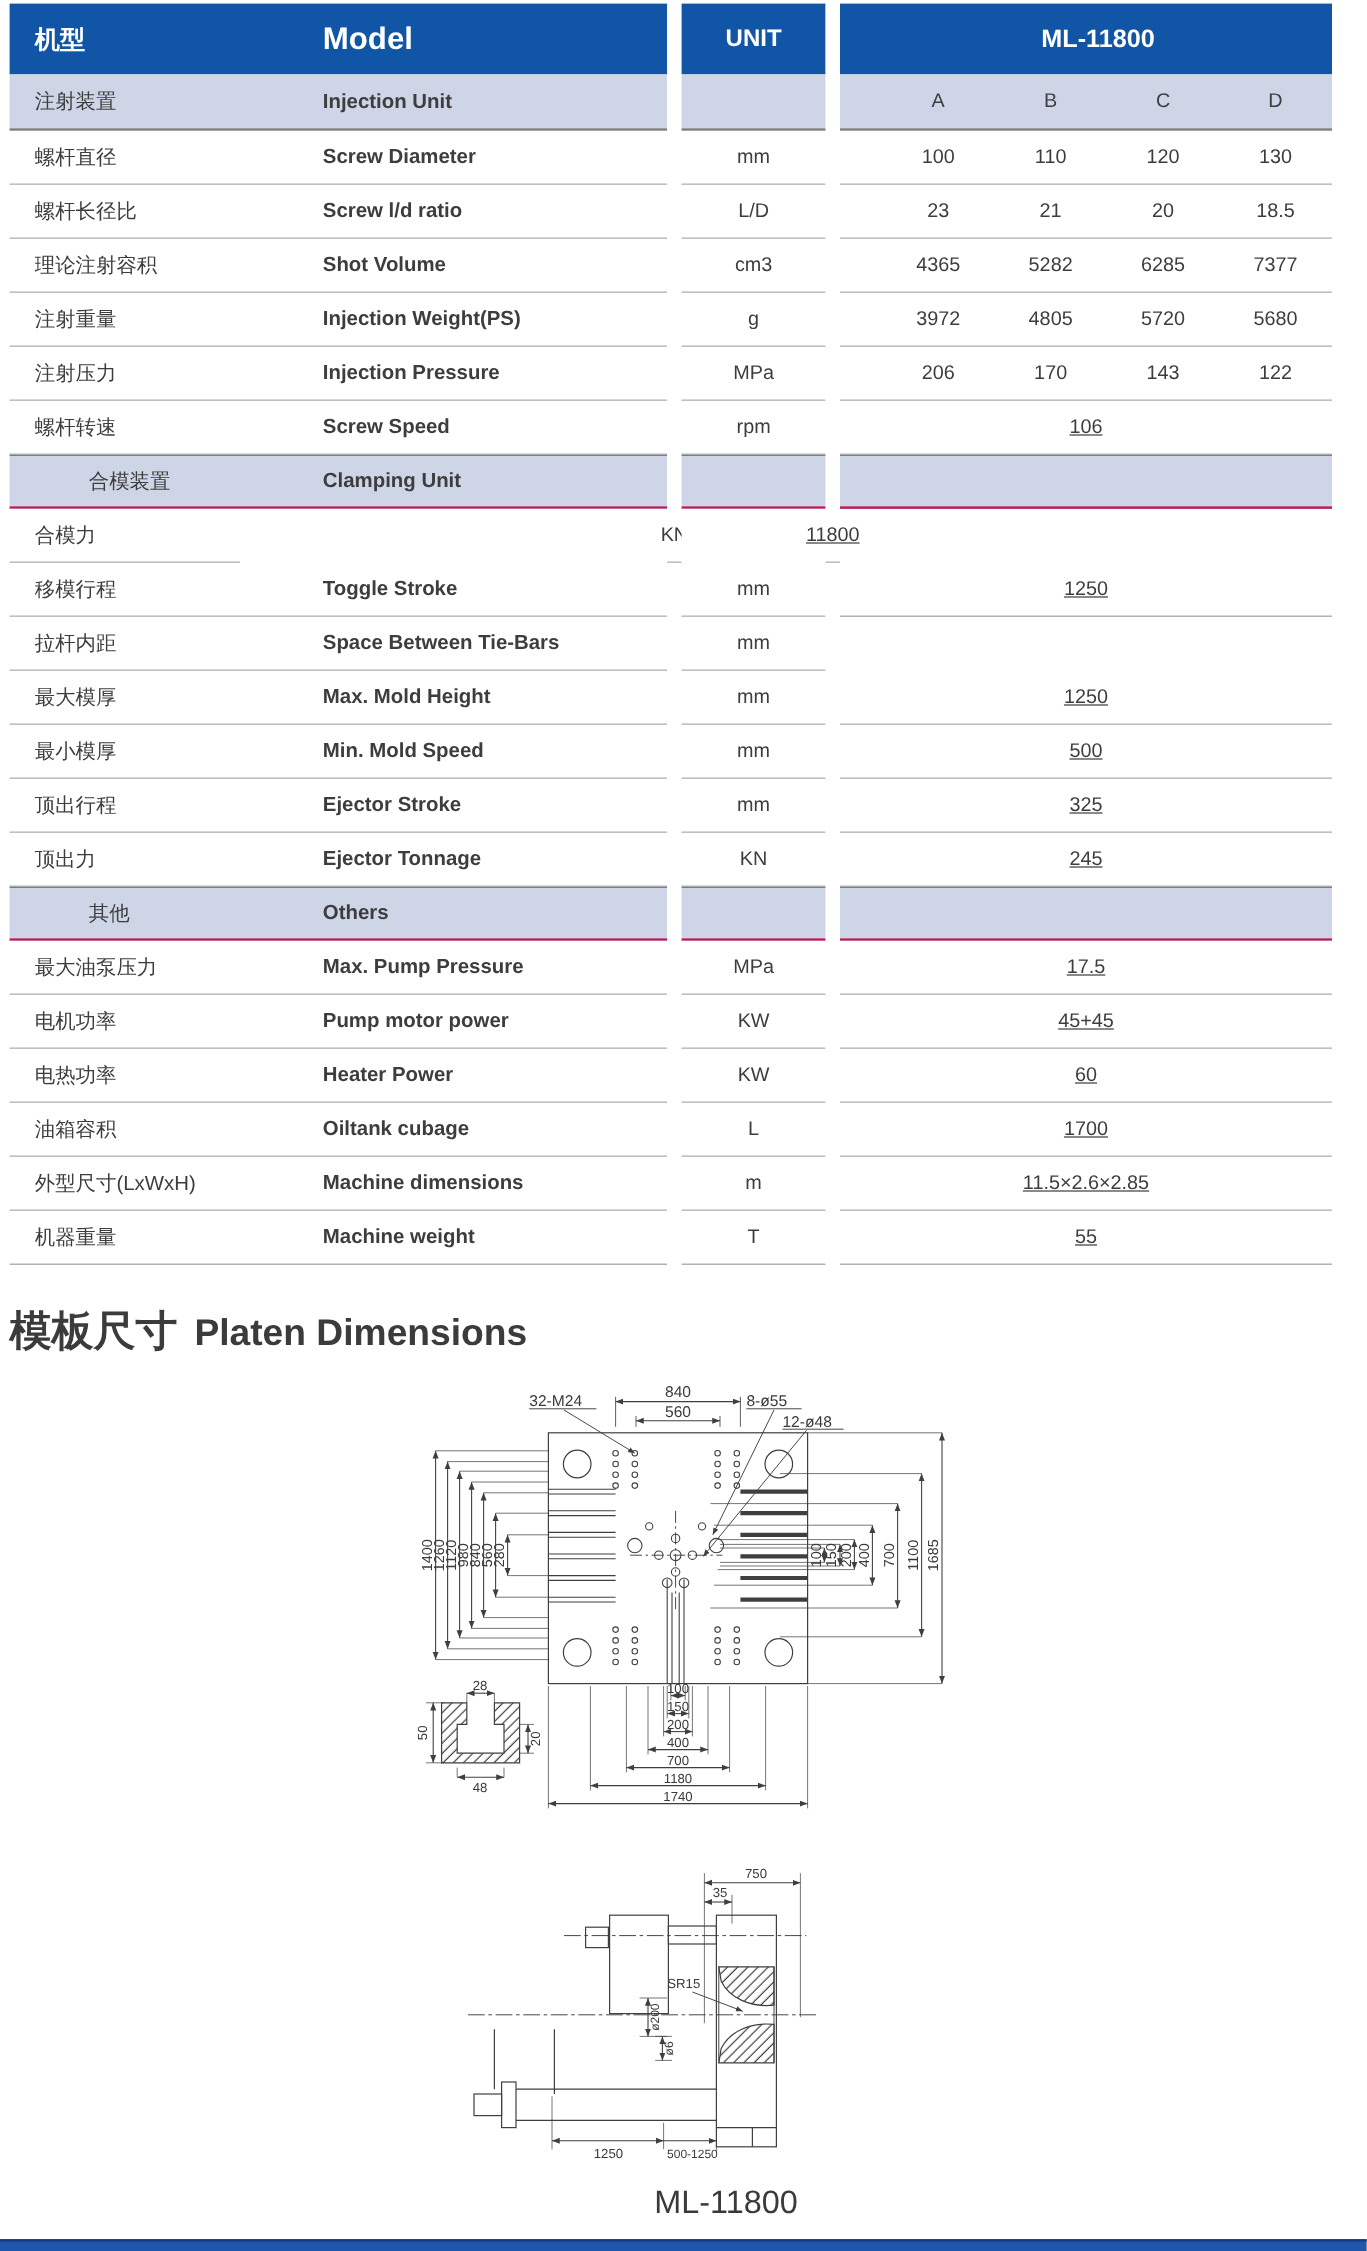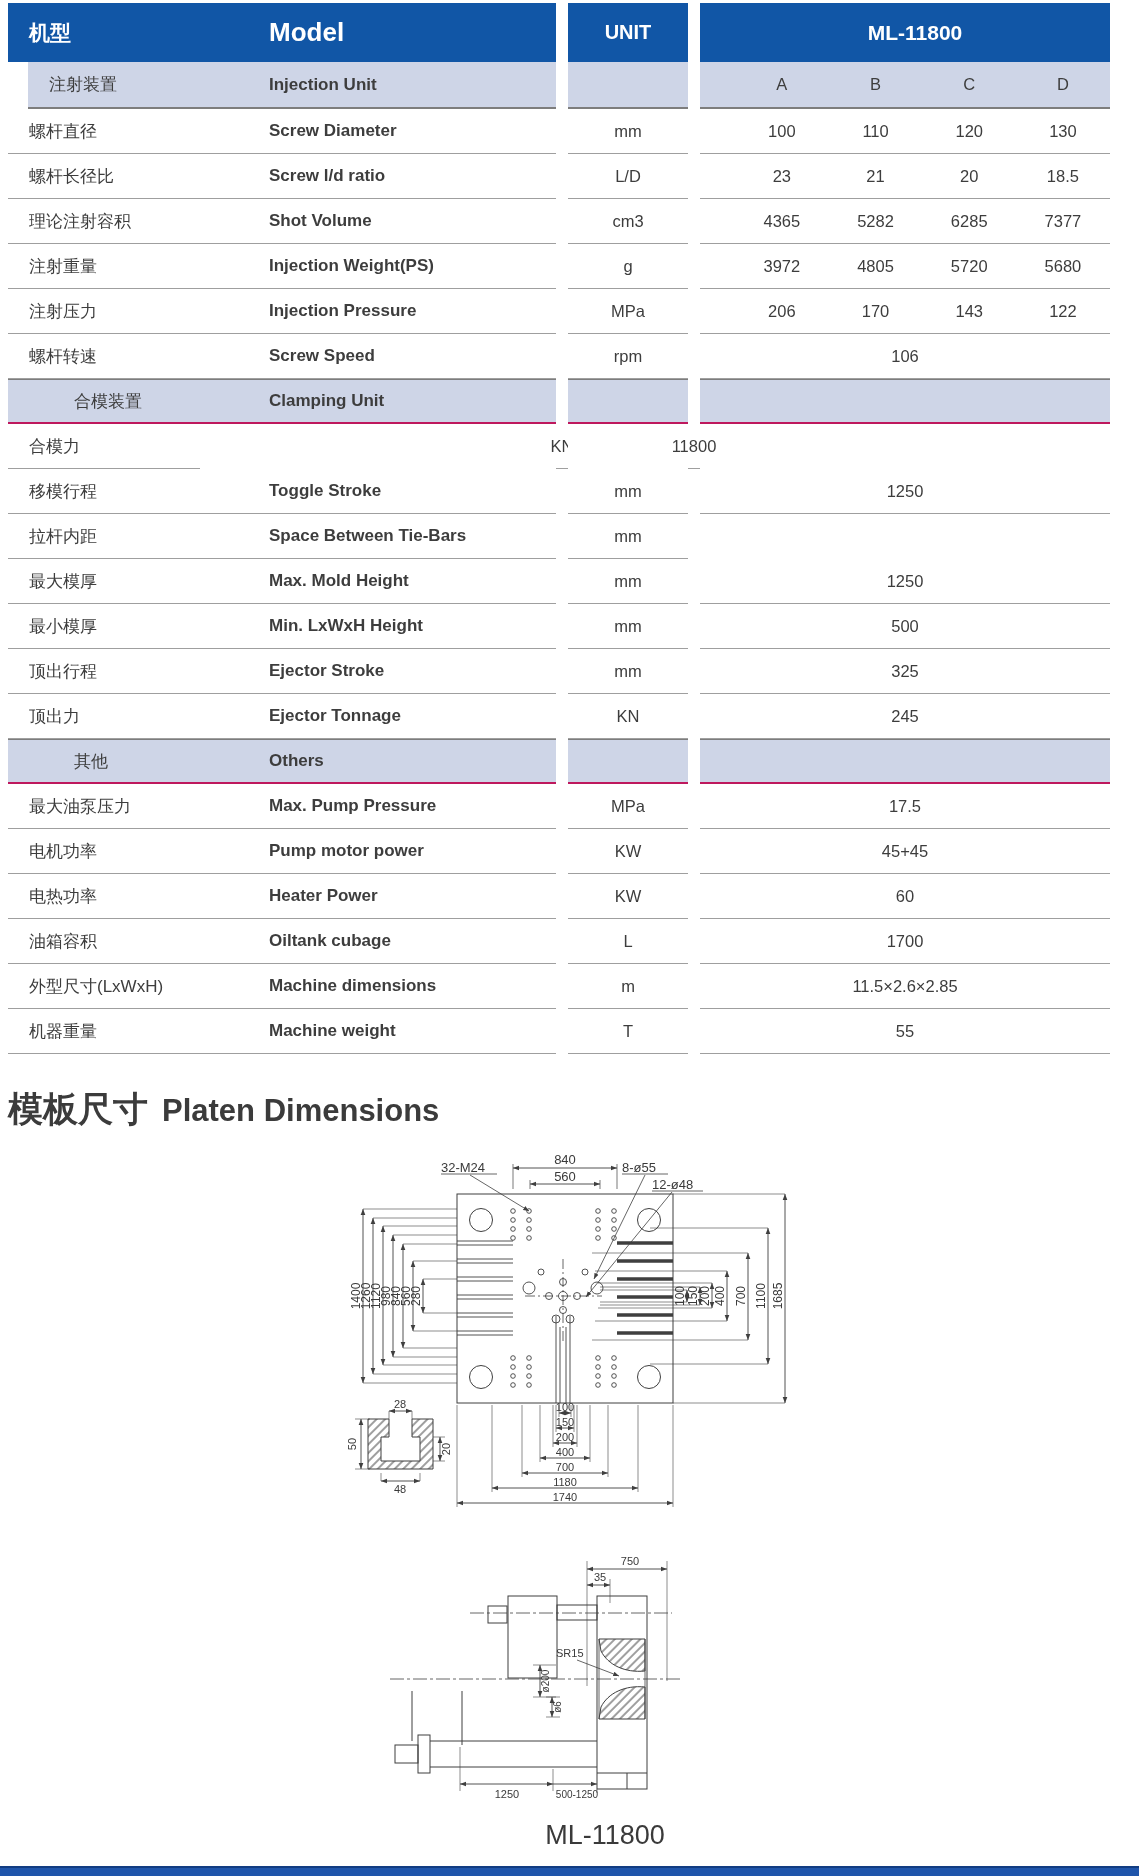--- a/index.html
+++ b/index.html
@@ -10,35 +10,35 @@
   .c{display:flex;align-items:center;font-size:17px;}
   .gut{background:#ffffff;}
   
   .hd .c{background:#1156a6;color:#ffffff;font-weight:bold;height:59px;}
   .hd .c1{padding-left:21px;font-size:21px;}
   .hd .c2{padding-left:69px;font-size:26px;}
   .hd .c3{justify-content:center;font-size:20px;}
   .hd .c4{justify-content:center;font-size:21px;padding-left:20px;}
   
   .sub .c{background:#ced5e7;height:45px;border-bottom:2px solid #7d7d7d;}
-  .sub .c1{padding-left:21px;margin-left:20px;}
+  .sub .c1{padding-left:21px;}
   .sub .c2{padding-left:69px;font-size:17px;}
   
   .data .c{background:#ffffff;height:45px;border-bottom:1px solid #9f9f9f;box-sizing:border-box;}
   .section .c{background:#ced5e7;height:45px;border-top:1px solid #7d7d7d;
               border-bottom:2px solid #be185d;box-sizing:border-box;}
   .c1{padding-left:21px;}
   .section .c1{padding-left:66px;}
   .c2{padding-left:69px;font-weight:bold;}
   .c3{justify-content:center;font-size:16.5px;}
   .c4{justify-content:center;font-size:16.5px;}
   .vals4{display:grid;grid-template-columns:repeat(4,93.7px);width:375px;
          margin-left:35px;align-self:center;}
   .vals4 span{text-align:center;}
-  .val1{text-align:center;}
+  .val1{text-align:center;text-decoration:underline;}
   
   .platen-head{margin:32px 0 0 8px;height:46px;display:flex;align-items:baseline;}
   .platen-head .cnh{font-size:35px;font-weight:bold;color:#3b3b3b;}
   .platen-head .enh{font-size:31px;font-weight:bold;color:#3b3b3b;margin-left:14px;}
   svg{display:block;margin-top:9px;}
   svg text{font-family:"Liberation Sans",sans-serif;fill:#3a3a3a;}
   .footer-bar{position:absolute;left:0;bottom:0;width:1139px;height:8px;
               background:#1f55ab;border-top:2px solid #123d82;}
 </style>
 </head>
@@ -193,21 +193,21 @@
         <div class="c c2">Max. Mold Height</div>
         <div class="gut"></div>
         <div class="c c3">mm</div>
         <div class="gut"></div>
         <div class="c c4">
           <span class="val1">1250</span>
         </div>
       </div>
       <div class="row data">
         <div class="c c1">最小模厚</div>
-        <div class="c c2">Min. LxWxH Height</div>
+        <div class="c c2">Min. Mold Speed</div>
         <div class="gut"></div>
         <div class="c c3">mm</div>
         <div class="gut"></div>
         <div class="c c4">
           <span class="val1">500</span>
         </div>
       </div>
       <div class="row data">
         <div class="c c1">顶出行程</div>
         <div class="c c2">Ejector Stroke</div>

